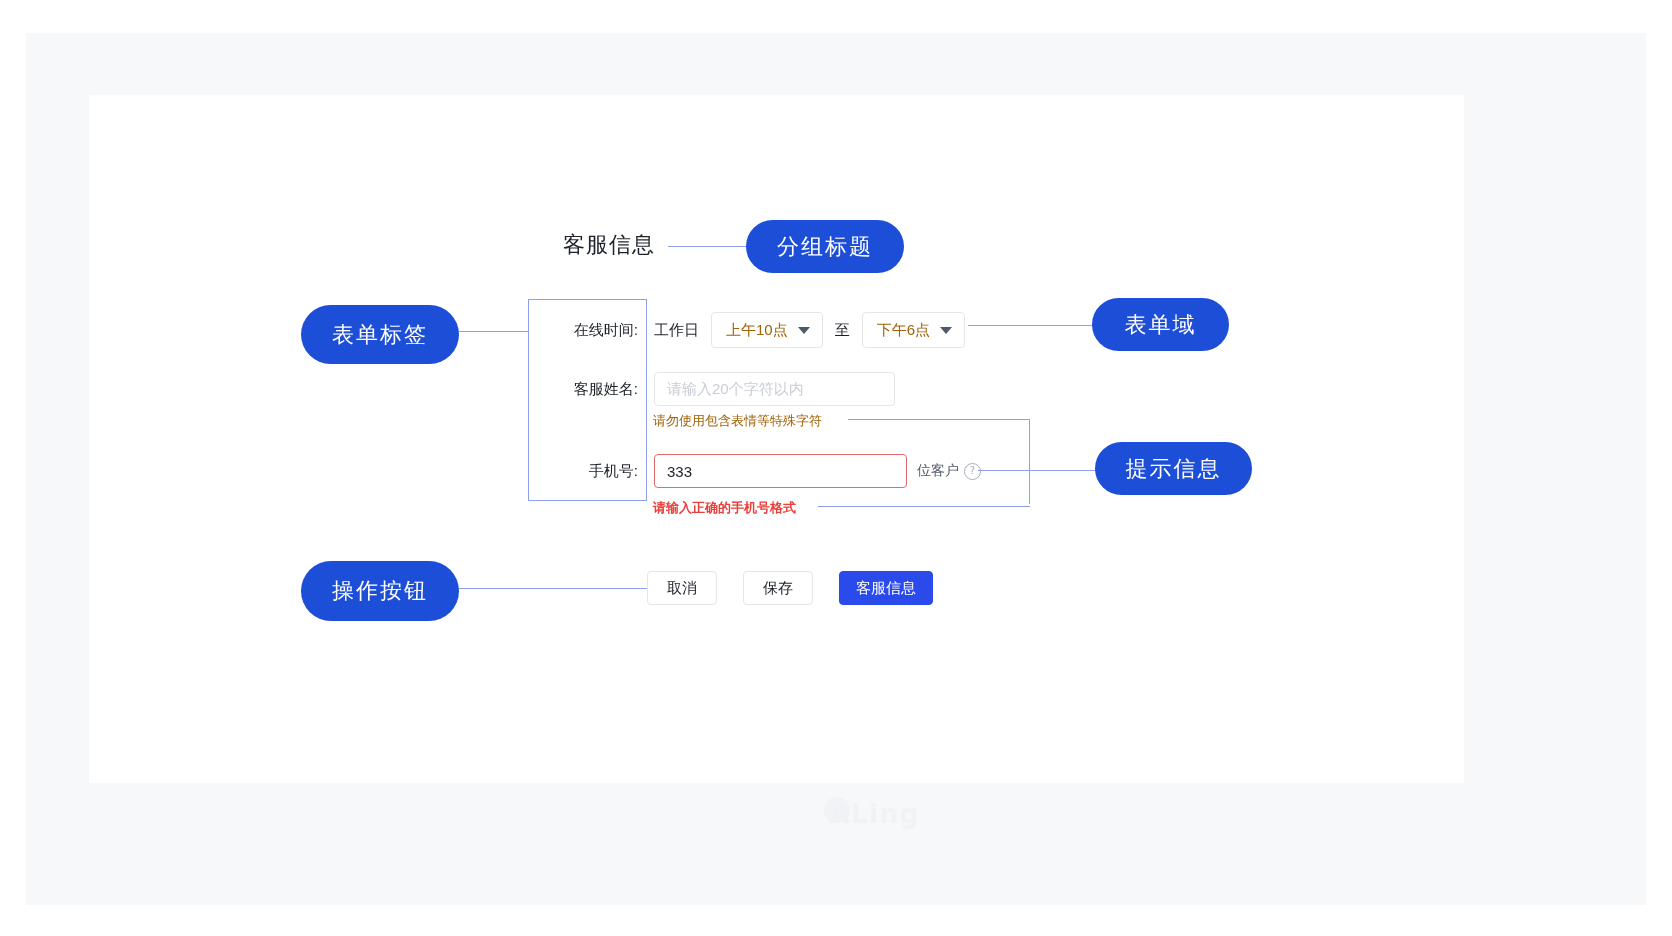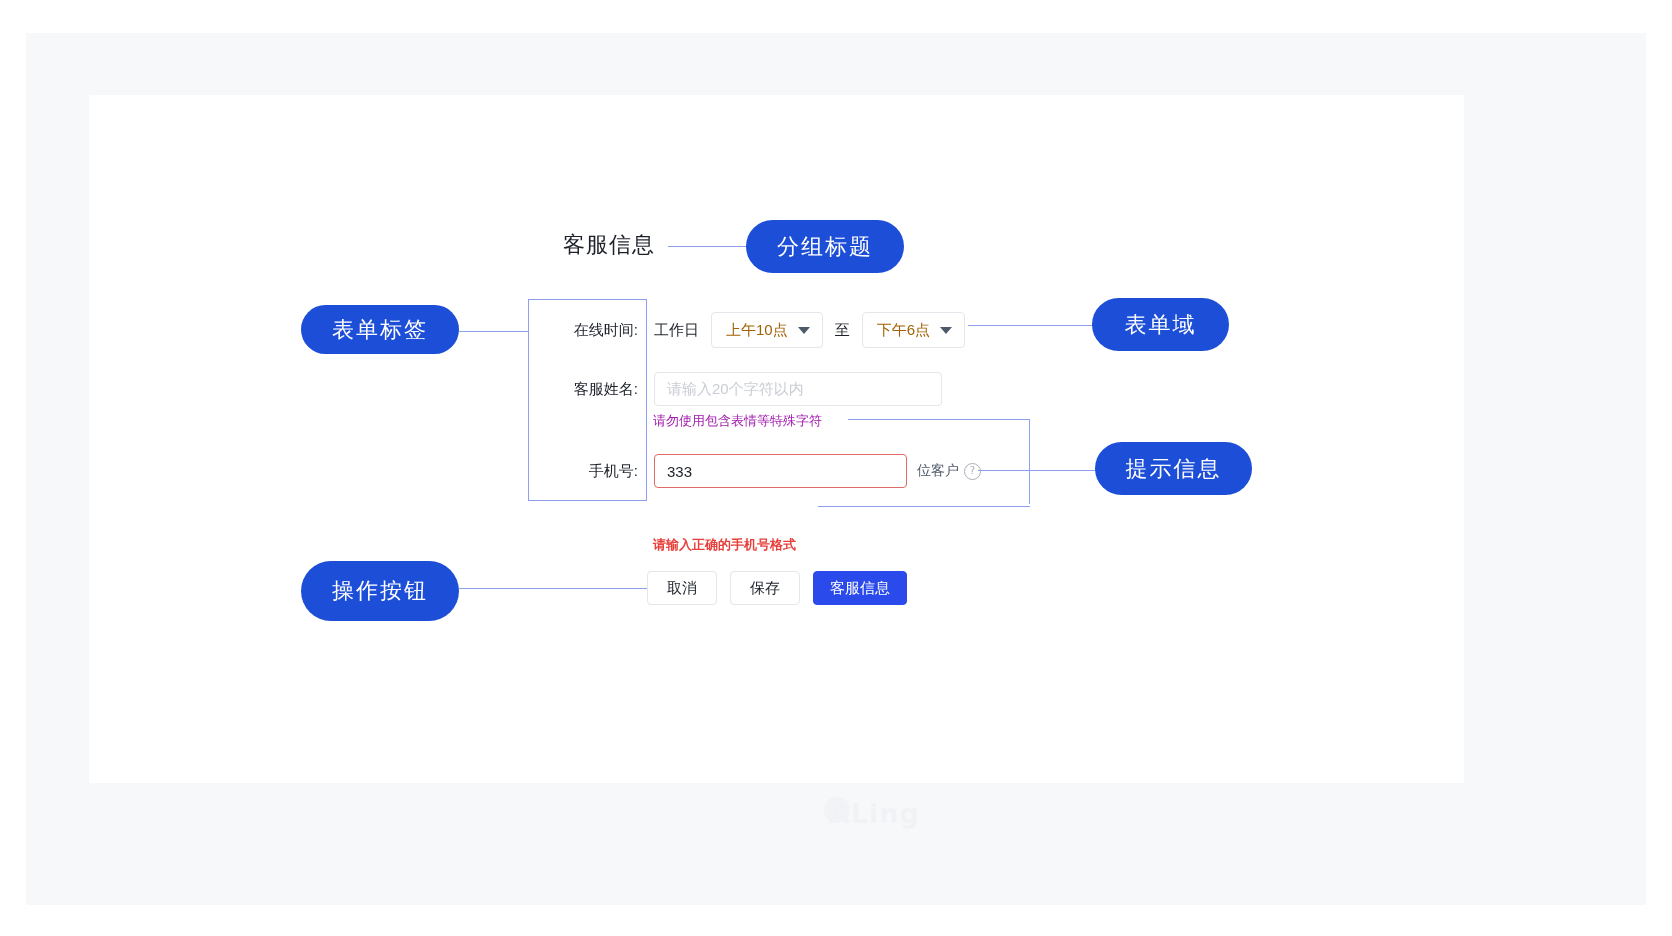--- a/index.html
+++ b/index.html
@@ -144,21 +144,21 @@
     display: flex;
     align-items: center;
     font-family: "Liberation Sans", "DejaVu Sans", sans-serif;
   }
   .text-input.placeholder { color: #c9cdd4; }
   .text-input.error { border: 1px solid #e06a68; }
 
   .field-hint {
     position: absolute;
     font-size: 13px;
-    color: #a21caf;
+    color: #a16207;
     white-space: nowrap;
     text-align: right;
   }
   .field-error {
     position: absolute;
     font-size: 13px;
     color: #e8413c;
     font-weight: 700;
     white-space: nowrap;
   }
@@ -184,21 +184,21 @@
     font-family: "DejaVu Sans", sans-serif;
   }
 
   
   #action-buttons {
     position: absolute;
     left: 647px;
     top: 571px;
     display: flex;
     align-items: center;
-    gap: 13px;
+    gap: 26px;
   }
   .btn {
     box-sizing: border-box;
     height: 34px;
     min-width: 70px;
     padding: 0 16px;
     border-radius: 4px;
     font-size: 15px;
     display: inline-flex;
     align-items: center;
@@ -226,21 +226,21 @@
     justify-content: center;
     background: #1d4ed8;
     color: #ffffff;
     border-radius: 999px;
     font-size: 22px;
     letter-spacing: 2px;
     white-space: nowrap;
     box-sizing: border-box;
   }
   #pill-group-title { left: 746px; top: 220px; width: 158px; height: 53px; }
-  #pill-form-label  { left: 301px; top: 305px; width: 158px; height: 49px; }
+  #pill-form-label  { left: 301px; top: 305px; width: 158px; height: 59px; }
   #pill-form-field  { left: 1092px; top: 298px; width: 137px; height: 53px; }
   #pill-hint-info   { left: 1095px; top: 442px; width: 157px; height: 53px; }
   #pill-action-btn  { left: 301px; top: 561px; width: 158px; height: 60px; }
 
   
   .conn {
     position: absolute;
     background: #8f9ff0;
   }
   .conn.h { height: 1px; }
@@ -291,41 +291,41 @@
       <span class="caret"></span>
     </div>
   </div>
 
   <div class="conn h" style="left:968px; top:325px; width:126px;"></div>
 
   <div class="pill" id="pill-form-field">表单域</div>
 
   <div class="form-row" id="row-name">
     <div class="form-label">客服姓名:</div>
-    <div class="text-input placeholder" style="width:288px;">请输入20个字符以内</div>
+    <div class="text-input placeholder" style="width:241px;">请输入20个字符以内</div>
   </div>
 
   <div class="field-hint" style="left:653px; top:412px;">请勿使用包含表情等特殊字符</div>
 
   <div class="conn h" style="left:848px; top:419px; width:182px;"></div>
   <div class="conn v" style="left:1029px; top:419px; height:85px;"></div>
   <div class="conn h" style="left:1029px; top:504px; width:0px;"></div>
 
   <div class="form-row" id="row-phone">
     <div class="form-label">手机号:</div>
     <div class="text-input error" style="width:253px;">333</div>
     <div class="suffix-text">位客户</div>
     <div class="help-icon">?</div>
   </div>
 
   <div class="conn h" style="left:978px; top:470px; width:118px;"></div>
 
   <div class="pill" id="pill-hint-info">提示信息</div>
 
-  <div class="field-error" style="left:653px; top:499px;margin-top:37px;">请输入正确的手机号格式</div>
+  <div class="field-error" style="left:653px; top:499px;">请输入正确的手机号格式</div>
 
   <div class="conn h" style="left:818px; top:506px; width:212px;"></div>
 
   <div id="action-buttons">
     <div class="btn secondary">取消</div>
     <div class="btn secondary">保存</div>
     <div class="btn primary">客服信息</div>
   </div>
 
   <div class="conn h" style="left:459px; top:588px; width:188px;"></div>

